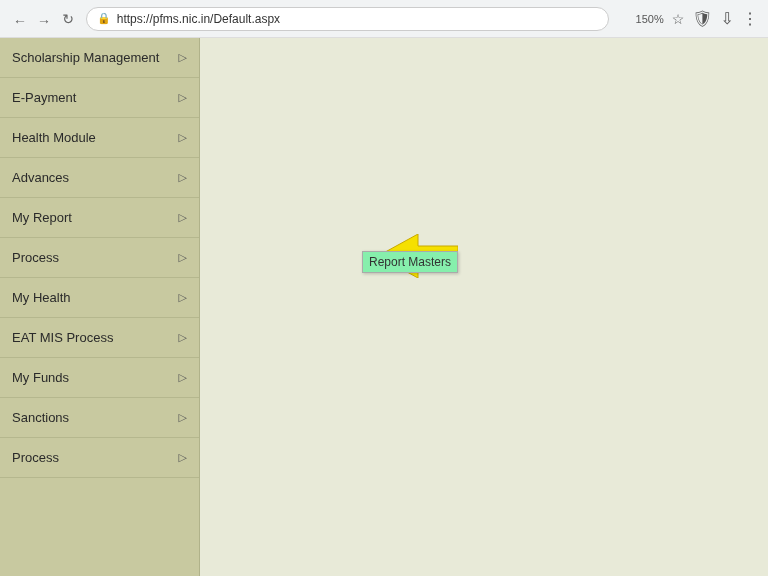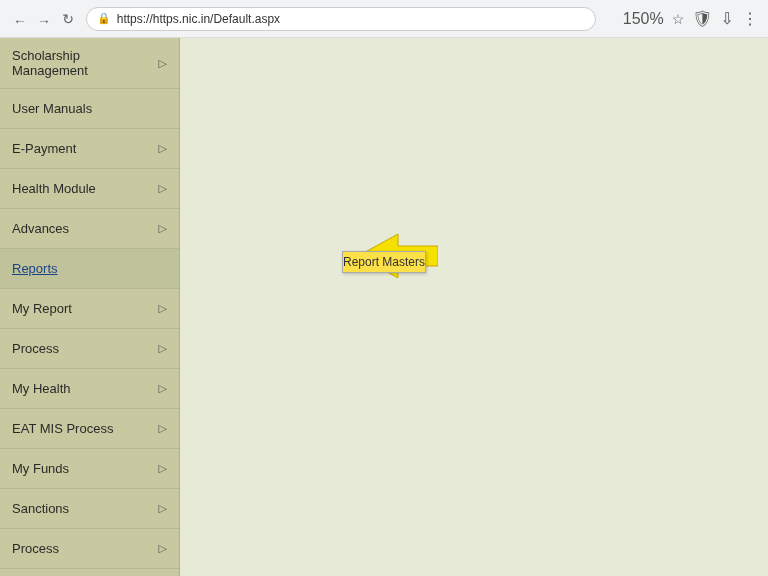--- a/index.html
+++ b/index.html
@@ -59,46 +59,46 @@
       gap: 6px;
     }
 
     .lock-icon {
       color: #555;
       font-size: 11px;
     }
 
     .zoom-label {
       color: #555;
+      font-size: 11px;
+      margin-left: 19px;
+    }
+
+    .star-icon {
+      color: #555;
+      font-size: 14px;
+    }
+
+    .browser-actions {
+      display: flex;
+      gap: 8px;
+      align-items: center;
+      color: #555;
       font-size: 16px;
-      margin-left: 19px;
-    }
-
-    .star-icon {
-      color: #555;
-      font-size: 14px;
-    }
-
-    .browser-actions {
-      display: flex;
-      gap: 8px;
-      align-items: center;
-      color: #555;
-      font-size: 16px;
     }
 
     
     .main-content {
       display: flex;
       height: calc(576px - 38px);
     }
 
     
     .sidebar {
-      width: 180px;
+      width: 200px;
       background: #c8c9a0;
       border-right: 1px solid #b0b28a;
       overflow-y: auto;
       flex-shrink: 0;
     }
 
     .sidebar-item {
       display: flex;
       align-items: center;
       justify-content: space-between;
@@ -139,23 +139,23 @@
       flex: 1;
       background: #e8ead8;
       position: relative;
     }
 
     
     .tooltip {
       position: absolute;
       top: 213px;
       left: 162px;
-      background: #fde047;
+      background: #86efac;
       border: 1px solid #aaa;
-      padding: 3px 0;
+      padding: 3px 6px;
       font-size: 12px;
       color: #333;
       white-space: nowrap;
       z-index: 100;
       box-shadow: 1px 1px 3px rgba(0,0,0,0.2);
     }
 
     
     .yellow-arrow {
       position: absolute;
@@ -167,55 +167,49 @@
 <body>
 
 <div class="browser-chrome">
   <div class="nav-buttons">
     <div class="nav-btn">←</div>
     <div class="nav-btn">→</div>
     <div class="nav-btn">↻</div>
   </div>
   <div class="address-bar">
     <span class="lock-icon">🔒</span>
-    <span>https://https.nic.in/Default.aspx</span>
+    <span>https://pfms.nic.in/Default.aspx</span>
   </div>
   <span class="zoom-label">150%</span>
   <span class="star-icon">☆</span>
   <div class="browser-actions">
     <span>🛡</span>
     <span>⇩</span>
     <span>⋮</span>
   </div>
 </div>
 
 <div class="main-content">
 
   <div class="sidebar">
   <div class="sidebar-item">
         <span class="sidebar-item-label">Scholarship Management</span>
         <span class="chevron-icon">▷</span>
       </div>
       <div class="sidebar-item">
-        <span class="sidebar-item-label">User Manuals</span>
-      </div>
-      <div class="sidebar-item">
         <span class="sidebar-item-label">E-Payment</span>
         <span class="chevron-icon">▷</span>
       </div>
       <div class="sidebar-item">
         <span class="sidebar-item-label">Health Module</span>
         <span class="chevron-icon">▷</span>
       </div>
       <div class="sidebar-item">
         <span class="sidebar-item-label">Advances</span>
         <span class="chevron-icon">▷</span>
-      </div>
-      <div class="sidebar-item reports-item active">
-        <span class="sidebar-item-label">Reports</span>
       </div>
       <div class="sidebar-item">
         <span class="sidebar-item-label">My Report</span>
         <span class="chevron-icon">▷</span>
       </div>
       <div class="sidebar-item">
         <span class="sidebar-item-label">Process</span>
         <span class="chevron-icon">▷</span>
       </div>
       <div class="sidebar-item">

